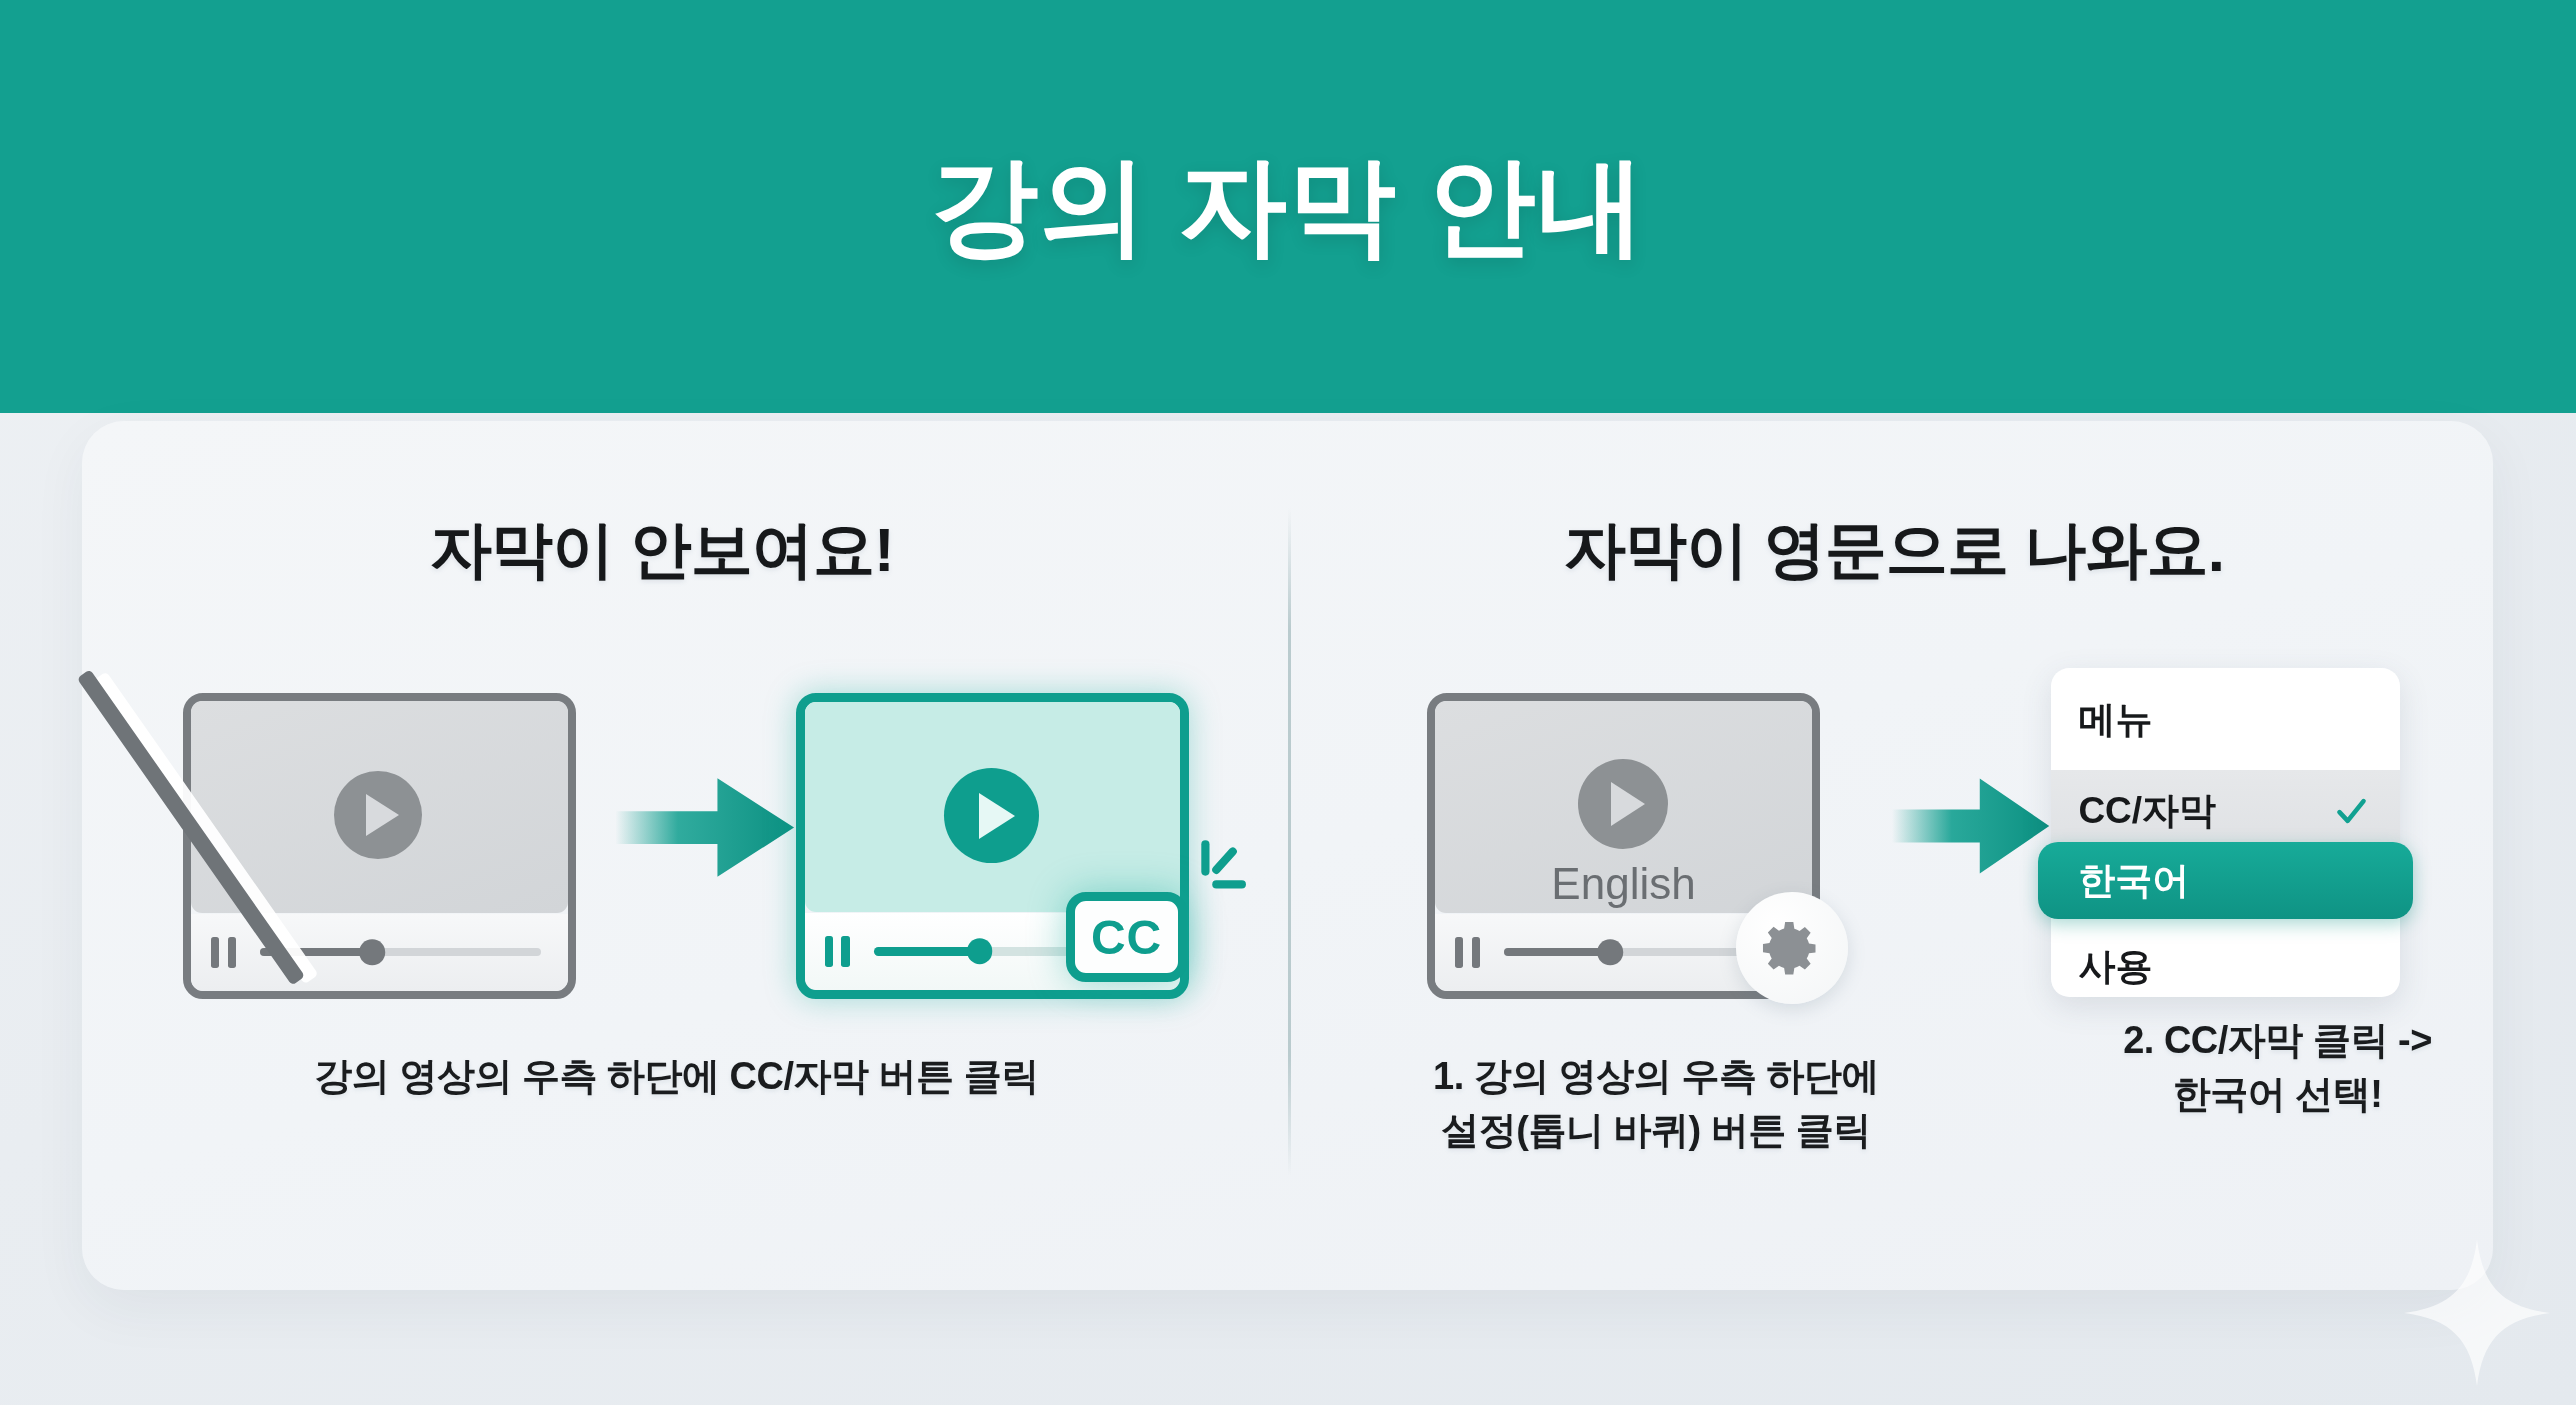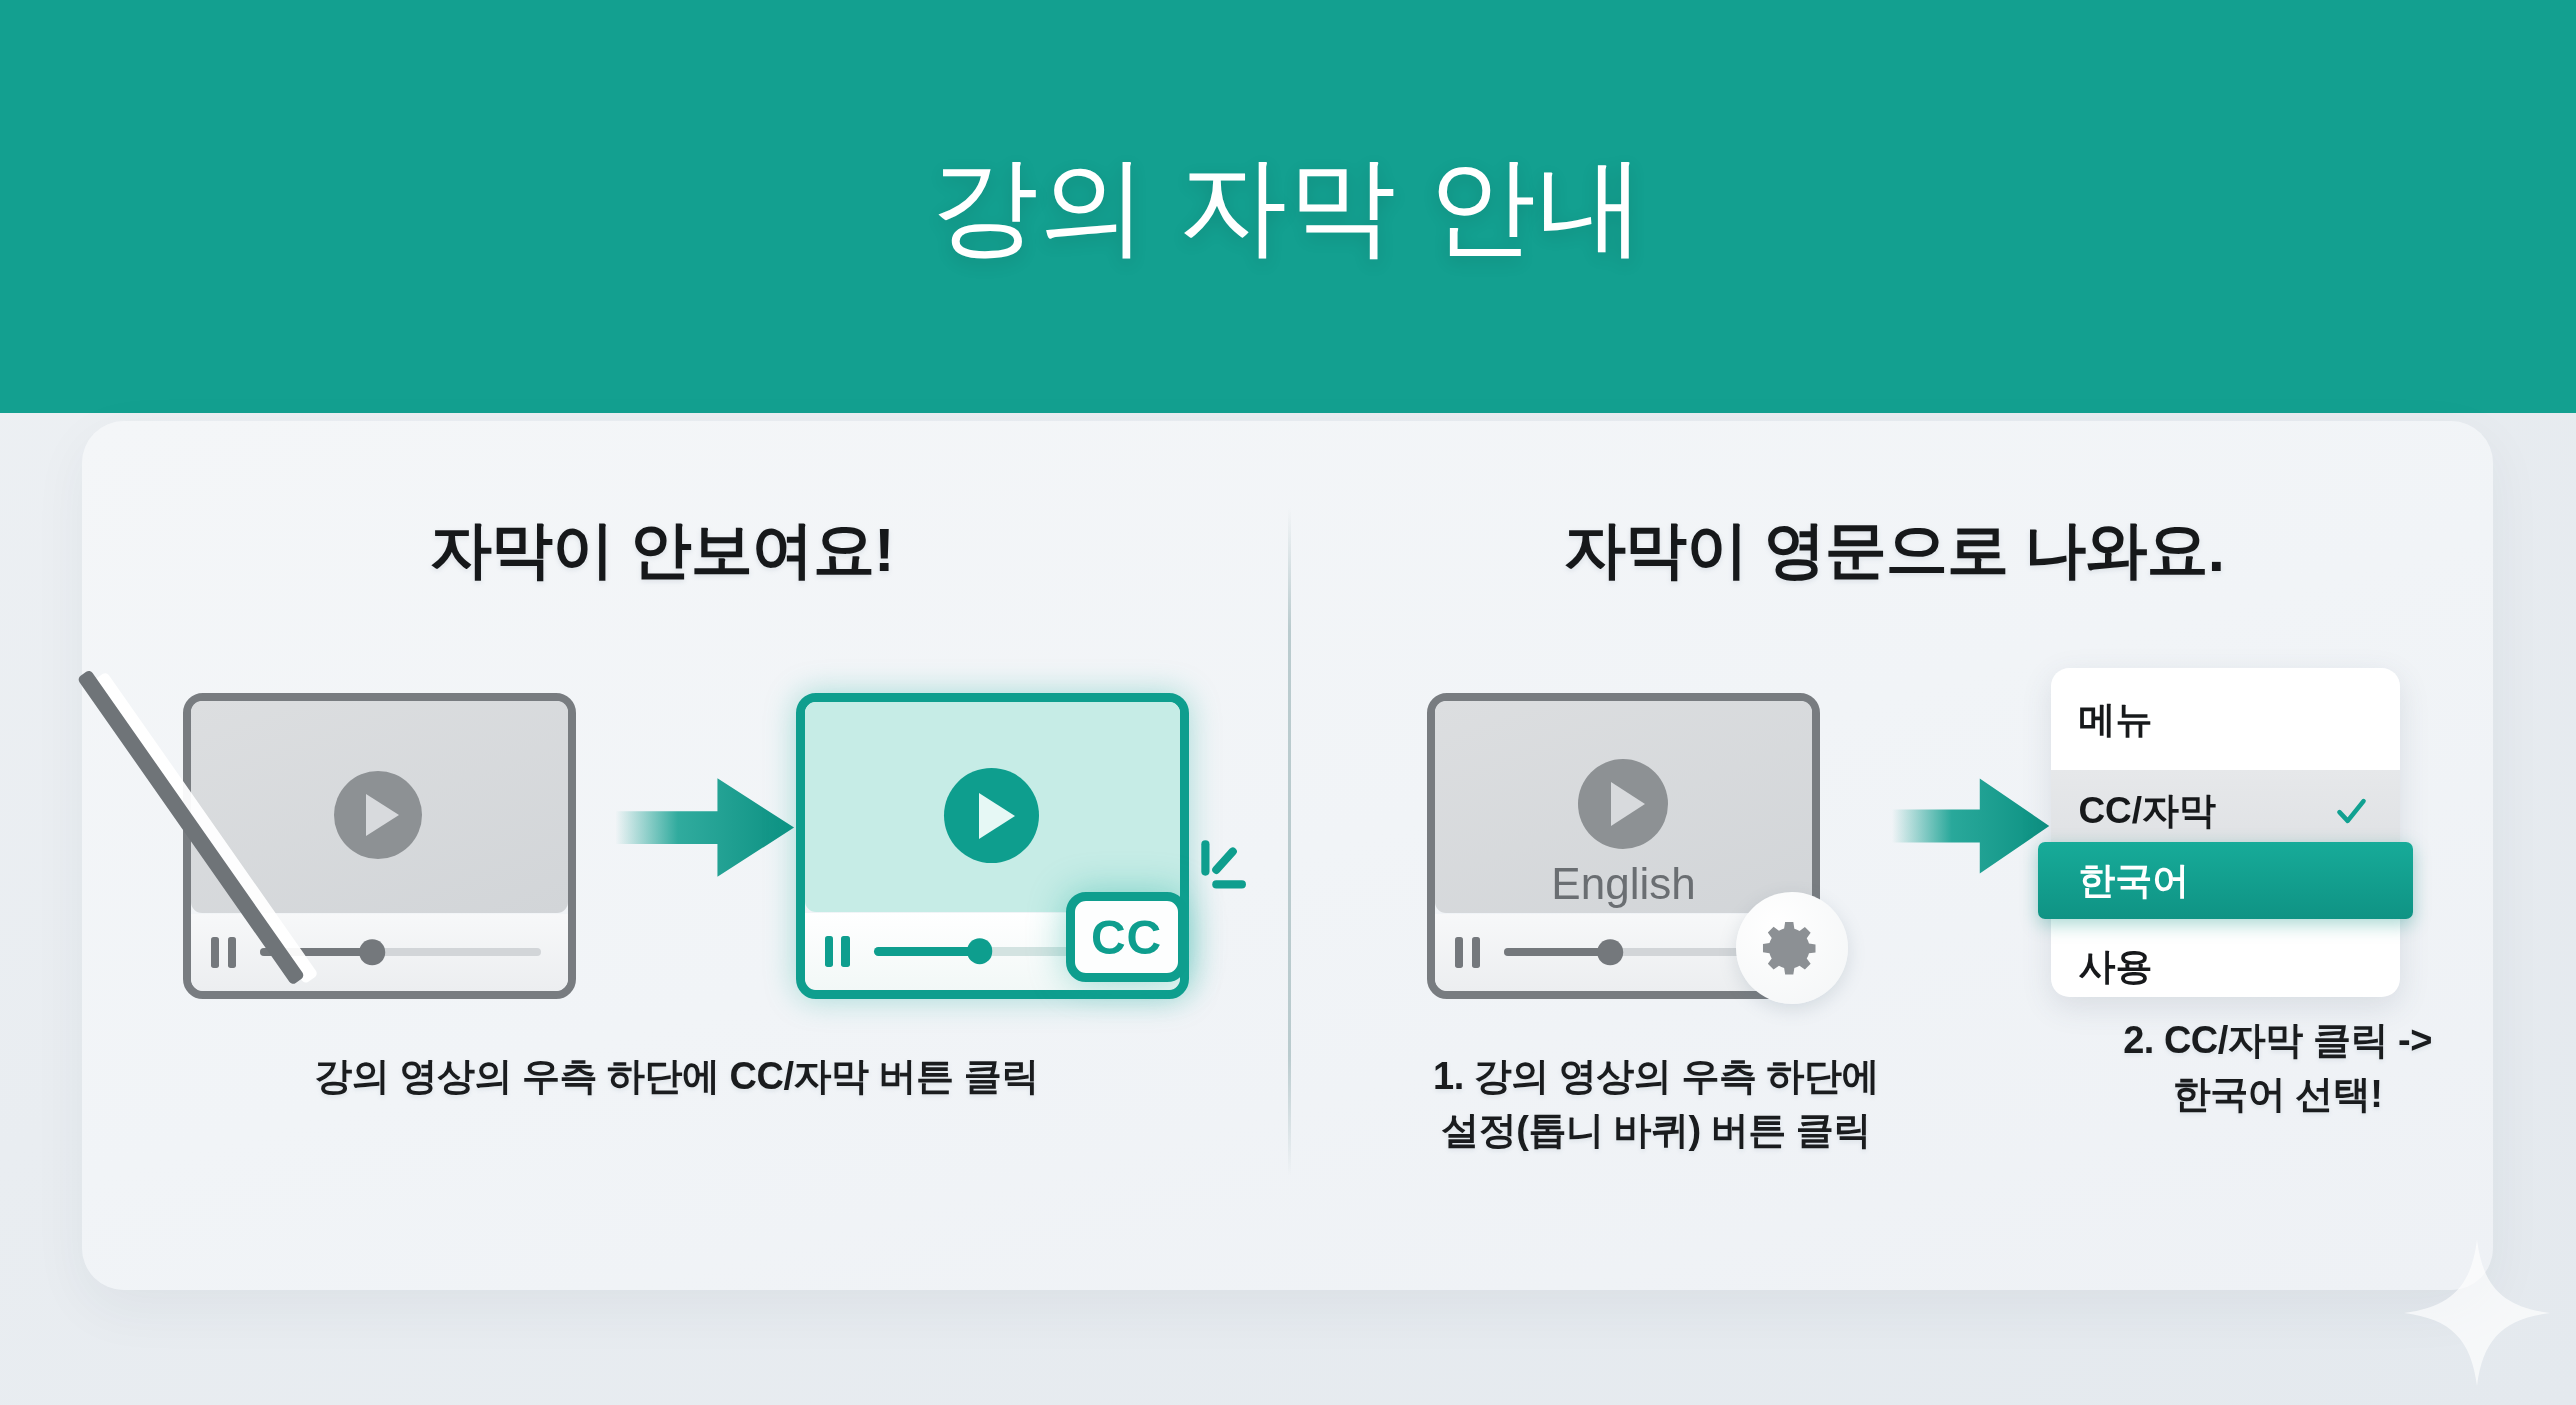--- a/index.html
+++ b/index.html
@@ -26,21 +26,21 @@
     height: 413px;
     background: #13a090;
     display: flex;
     flex-direction: column;
     align-items: center;
     justify-content: center;
   }
   .header-title {
     color: #ffffff;
     font-size: 108px;
-    font-weight: 400;
+    font-weight: 700;
     letter-spacing: 0.9px;
     line-height: 1.12;
     text-shadow: 0 4.6px 16.5px rgba(0,0,0,0.13);
   }
   .header-sub {
     color: #f2fbf9;
     font-size: 52px;
     font-weight: 400;
     margin-top: 22px;
     letter-spacing: 0.5px;
@@ -282,21 +282,21 @@
     right: 31px;
     top: 50%;
     transform: translateY(-50%);
   }
   .menu-item.selected {
     position: absolute;
     left: -12.8px;
     top: 174px;
     width: 375px;
     height: 77px;
-    border-radius: 7px;
+    border-radius: 20px;
     background: linear-gradient(180deg,#17ab99,#0f9384);
     color: #ffffff;
     font-weight: 700;
     box-shadow: 0 5.5px 16.5px rgba(15,147,132,0.34);
     padding-left: 40px;
     text-align: center;
   }
 </style>
 </head>
 <body>

